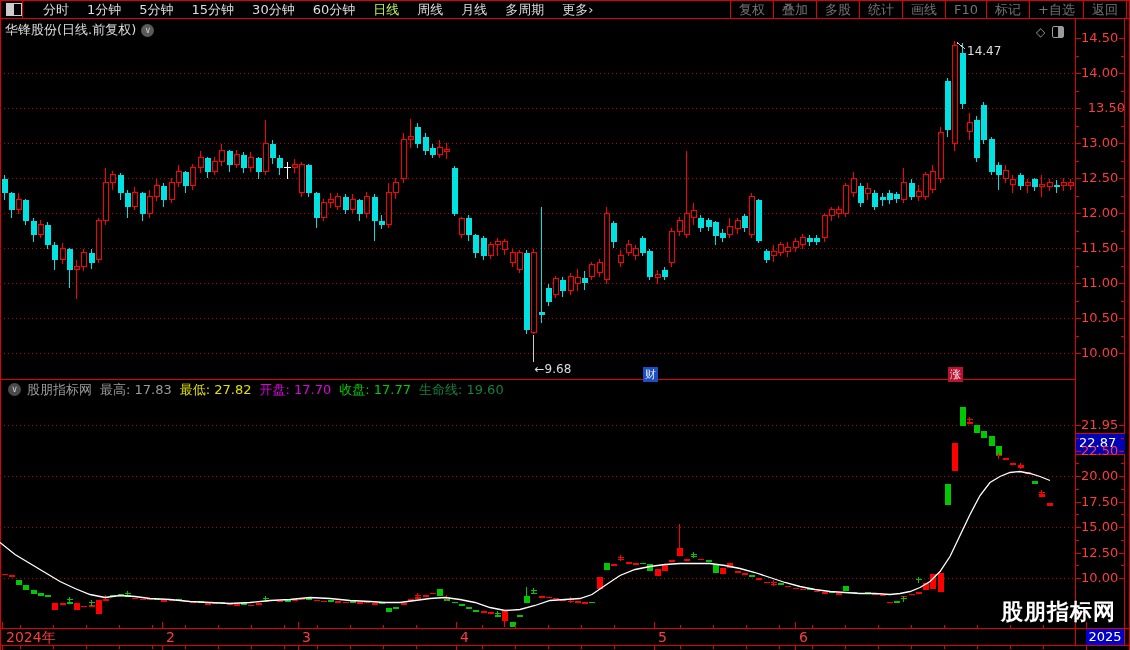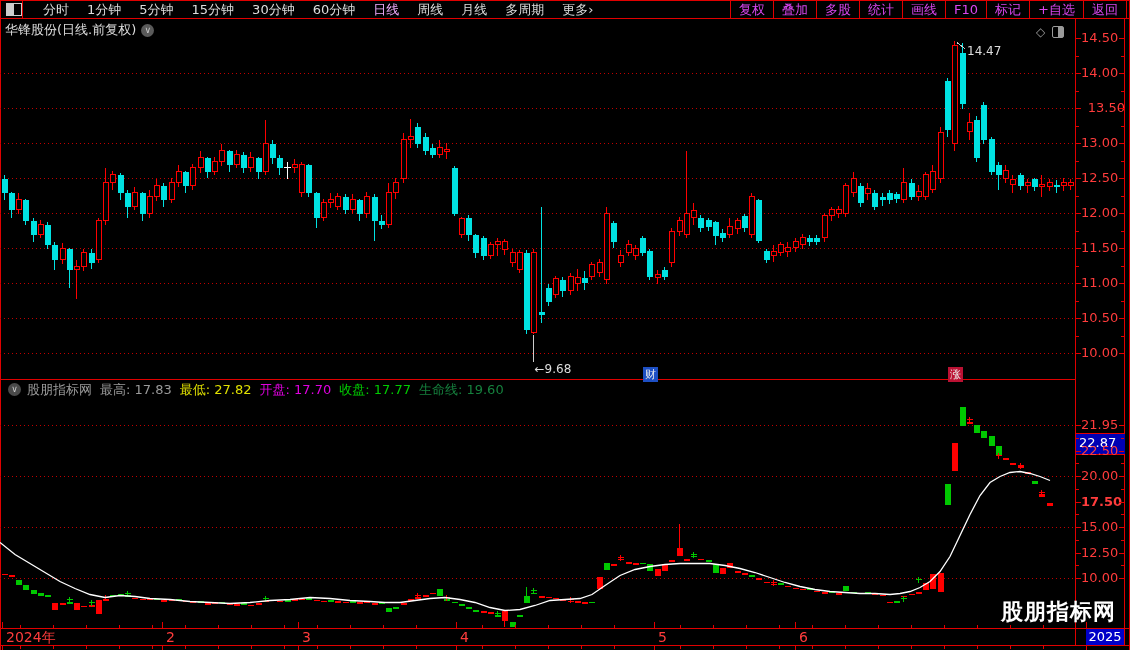--- a/index.html
+++ b/index.html
@@ -5,23 +5,23 @@
   html,body{margin:0;padding:0;background:#111;}
   #page{position:relative;width:1130px;height:650px;background:#000;overflow:hidden;
         font-family:"DejaVu Sans","Liberation Sans",sans-serif;cursor:default;}
   .hline{position:absolute;height:1px;background:#e00000;}
   .vline{position:absolute;width:1px;background:#e00000;}
   
   .tb{position:absolute;top:1px;left:0;height:17px;display:flex;align-items:center;color:#ddd;font-size:13px;}
   .tb-iconbox{position:relative;width:14px;height:11px;border:1px solid #ccc;margin:0 12px 0 6px;}
   .tb-iconbox .half{position:absolute;left:0;top:0;width:7px;height:11px;background:#ccc;}
   .tb-item{padding:0 9px;white-space:nowrap;}
-  .tb-item.active{color:#f0abfc;}
+  .tb-item.active{color:#bef264;}
   .tb-right{position:absolute;top:1px;right:3px;height:17px;display:flex;align-items:center;}
-  .tb-rbtn{padding:0 8px;color:#d946ef;font-size:13px;line-height:17px;border-left:1px solid #e00000;white-space:nowrap;}
+  .tb-rbtn{padding:0 8px;color:#737373;font-size:13px;line-height:17px;border-left:1px solid #e00000;white-space:nowrap;}
   .tb-rbtn:last-child{border-right:1px solid #e00000;}
   
   .title-row{position:absolute;left:5px;top:21px;color:#ddd;font-size:13px;display:flex;align-items:center;}
   .chev-circle{display:inline-block;width:13px;height:13px;border-radius:50%;background:#5a5a5a;color:#ccc;
                font-size:9px;line-height:13px;text-align:center;margin-left:5px;}
   .corner-icons{position:absolute;top:25px;left:1036px;color:#9a9a9a;font-size:12px;display:flex;gap:7px;align-items:center;}
   .mini-box{position:relative;width:10px;height:10px;border:1px solid #9a9a9a;border-radius:2px;}
   .mini-box .half{position:absolute;right:0;top:0;width:5px;height:10px;background:#9a9a9a;}
   
   .ind-header{position:absolute;left:3px;top:381px;height:17px;font-size:13px;display:flex;align-items:center;white-space:nowrap;}
@@ -671,21 +671,21 @@
     <div class="tick" style="left: 1121px; top: 300.5px; width: 3px;"></div>
     <div class="tick" style="left: 1076px; top: 318px; width: 5px;"></div>
     <div class="tick" style="left: 1119px; top: 318px; width: 5px;"></div>
     <div class="tick" style="left: 1076px; top: 335.5px; width: 3px;"></div>
     <div class="tick" style="left: 1121px; top: 335.5px; width: 3px;"></div>
     <div class="tick" style="left: 1076px; top: 353px; width: 5px;"></div>
     <div class="tick" style="left: 1119px; top: 353px; width: 5px;"></div>
     <div class="axis-label" style="top: 418px;">21.95</div>
     <div class="axis-label" style="top: 443.5px;">22.50</div>
     <div class="axis-label" style="top: 469px;">20.00</div>
-    <div class="axis-label" style="top: 494.5px; font-weight: bold;">17.50</div>
+    <div class="axis-label" style="top: 494.5px;">17.50</div>
     <div class="axis-label" style="top: 520px;">15.00</div>
     <div class="axis-label" style="top: 545.5px;">12.50</div>
     <div class="axis-label" style="top: 571px;">10.00</div>
     <div class="tick" style="left: 1076px; top: 425px; width: 5px;"></div>
     <div class="tick" style="left: 1119px; top: 425px; width: 5px;"></div>
     <div class="tick" style="left: 1076px; top: 437.75px; width: 3px;"></div>
     <div class="tick" style="left: 1121px; top: 437.75px; width: 3px;"></div>
     <div class="tick" style="left: 1076px; top: 450.5px; width: 5px;"></div>
     <div class="tick" style="left: 1119px; top: 450.5px; width: 5px;"></div>
     <div class="tick" style="left: 1076px; top: 463.25px; width: 3px;"></div>

